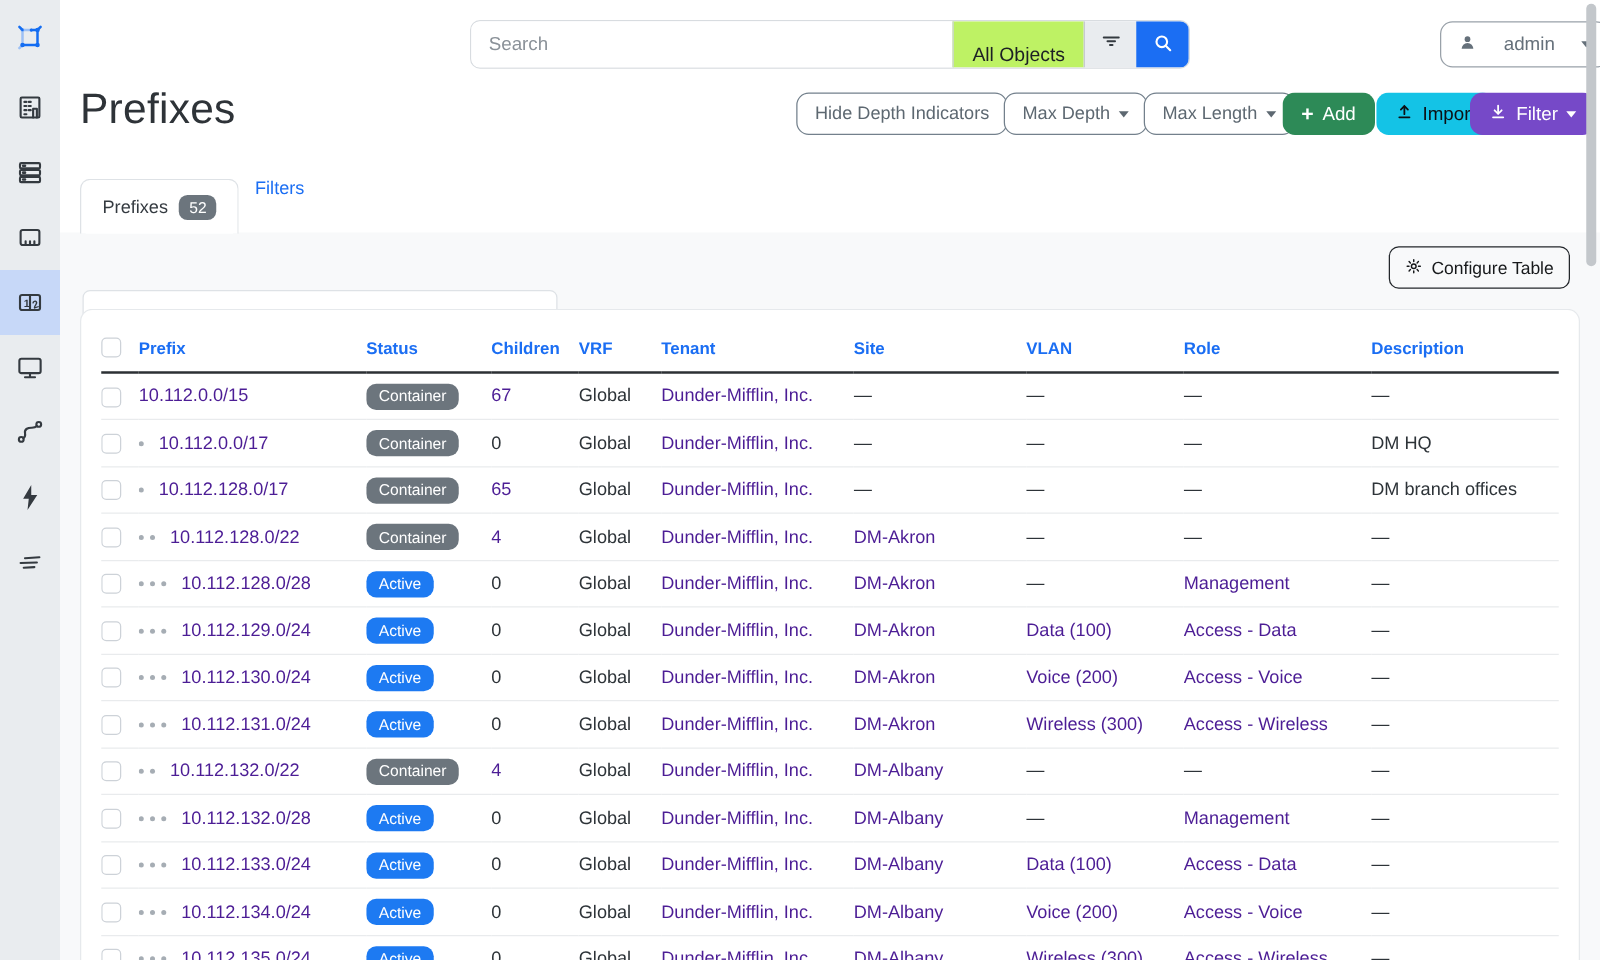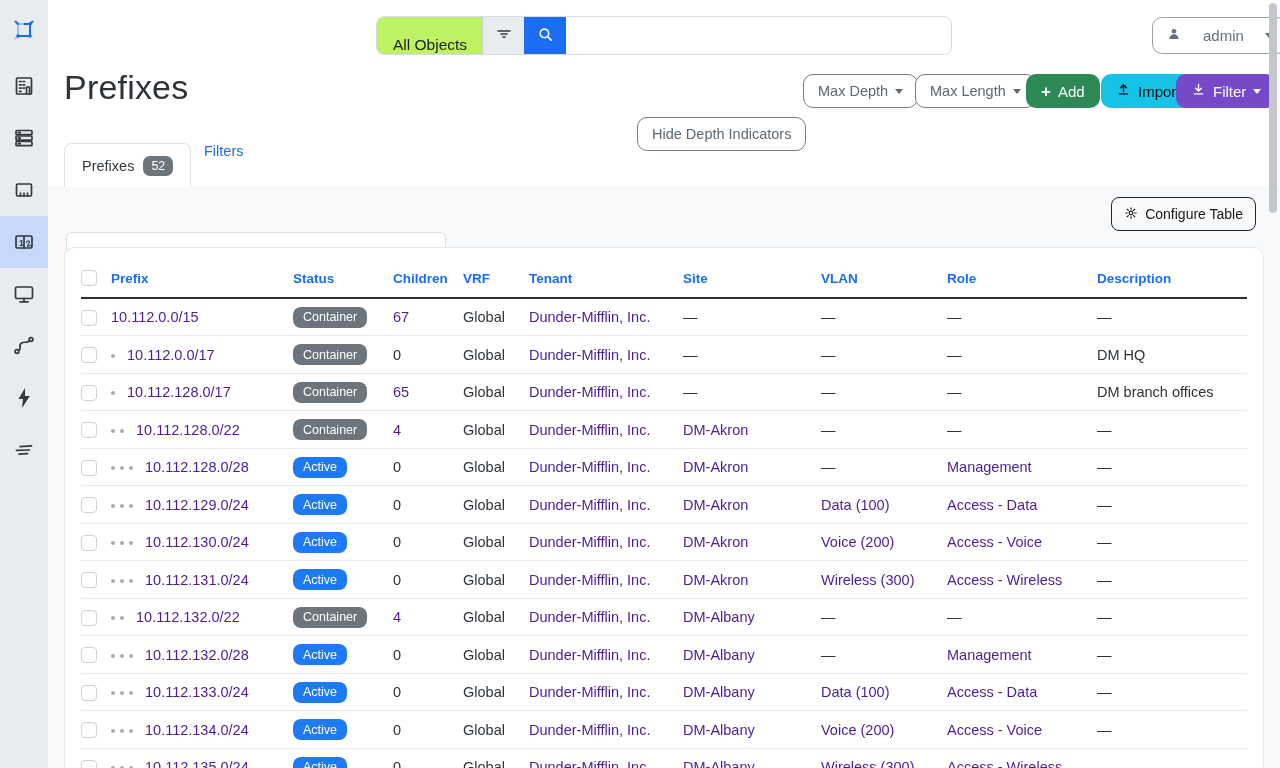--- a/index.html
+++ b/index.html
@@ -26,21 +26,21 @@
   .user-btn { position:absolute; left:1152px; top:17px; height:37px; padding:0 13px; display:flex; align-items:center; gap:21px; border:1px solid #99a1a9; border-radius:10px; background:#fff; color:#65707a; font-size:15px; cursor:pointer; z-index:5; }
   .caret { width:0; height:0; border-left:4.5px solid transparent; border-right:4.5px solid transparent; border-top:5px solid currentColor; display:inline-block; }
 
   
   .page-title { position:absolute; left:64px; top:68px; font-size:34px; font-weight:400; color:#2e3338; letter-spacing:.2px; }
 
   
   .tbtn { position:absolute; top:74px; height:34px; display:flex; align-items:center; gap:7px; padding:0 14px; border-radius:10px; font-size:14.5px; cursor:pointer; white-space:nowrap; border:1px solid transparent; font-family:"Liberation Sans",sans-serif; }
   .tbtn.outline { background:#fff; border-color:#73808c; color:#5d6871; }
   .tbtn svg { width:15px; height:15px; }
-  #btn-hide-depth { left:637px;margin-top:43px; }
+  #btn-hide-depth { left:637px; }
   #btn-max-depth  { left:803px; }
   #btn-max-length { left:915px; }
   #btn-add    { left:1026px; background:#2d8a57; color:#fff; font-size:15px; }
   #btn-import { left:1101px; background:#14c3e6; color:#0c1014; font-size:15px; }
   #btn-export { left:1176px; background:#7649c8; color:#fff; font-size:15px; }
   .plus-glyph { font-size:17px; font-weight:700; line-height:1; }
 
   
   .tab-active { position:absolute; left:64px; top:143px; height:44px; padding:0 17px; display:flex; align-items:center; gap:9px; background:#fff; border:1px solid #dee2e6; border-bottom:none; border-radius:8px 8px 0 0; font-size:14.5px; color:#343a40; z-index:12; cursor:pointer; }
   .tab-badge { background:#6c757d; color:#fff; font-size:12.5px; padding:3px 8px; border-radius:7px; }
@@ -167,20 +167,21 @@
             <path d="M8 8.6 L19.5 7.8"></path>
             <path d="M4.5 12.4 L17.5 12"></path>
             <path d="M7 16.2 L15.5 15.7"></path>
           </svg>
         </span>
    </div>
     </nav>
 </aside>
 
 <div class="search-group">
+  <input class="search-input" placeholder="Search" style="">
   <div class="search-scope">
       <span>All Objects</span>
     </div>
   <div class="search-filter">
     <span>
       <svg width="16" height="16" viewBox="0 0 16 16" stroke="#343a40" stroke-width="1.6" stroke-linecap="round">
           <path d="M2 5 H14"></path>
           <path d="M5 8 H11"></path>
           <path d="M7 11 H9"></path>
         </svg>

